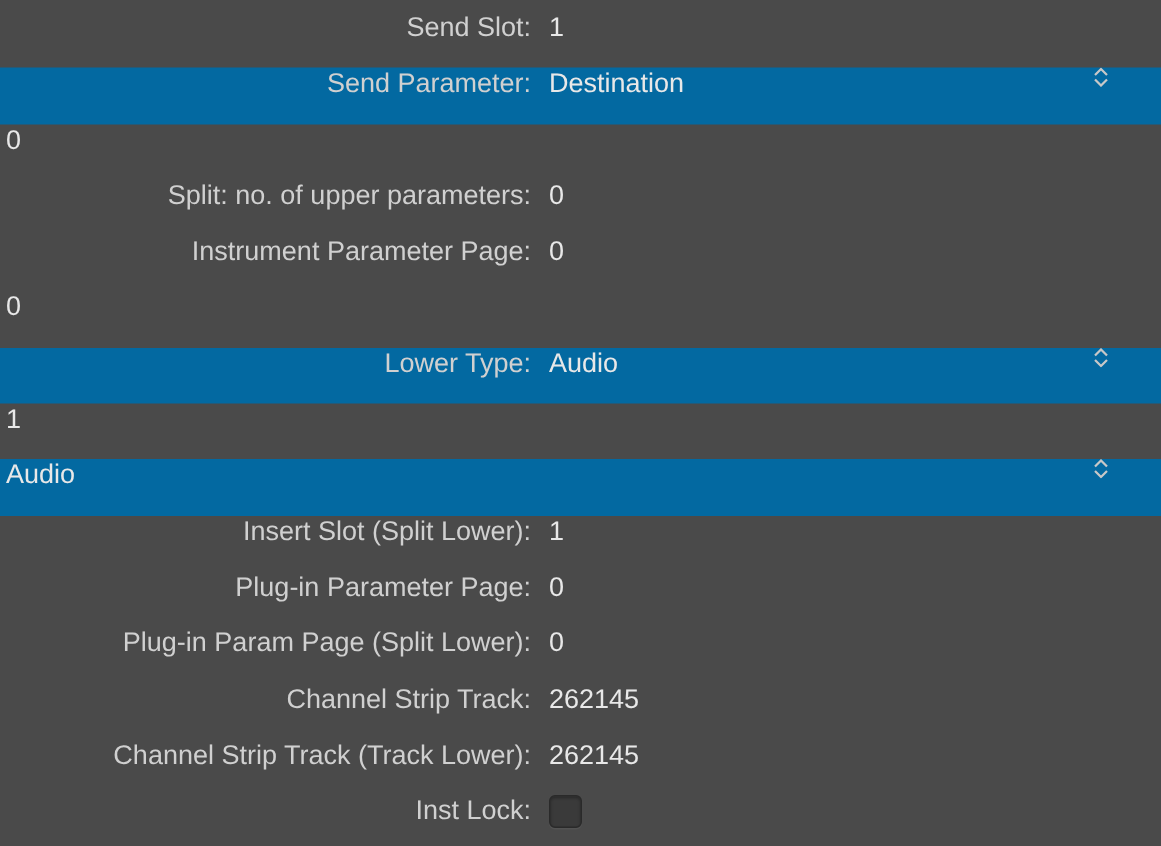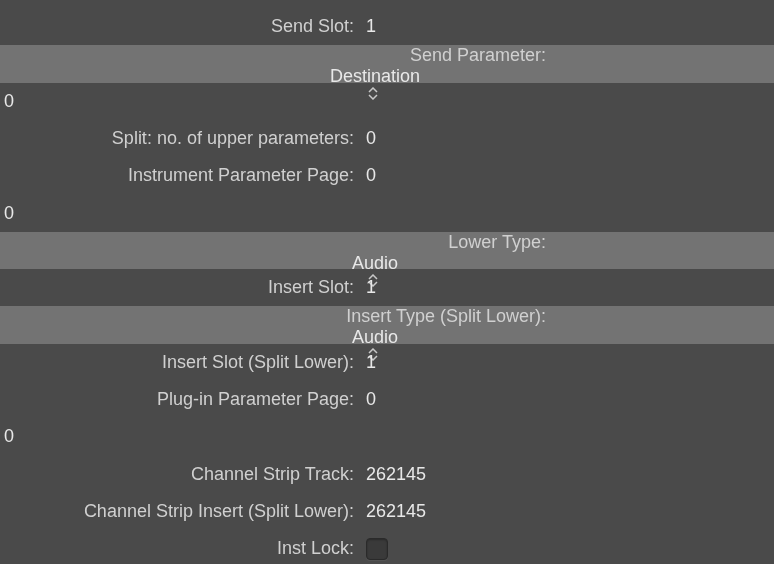--- a/index.html
+++ b/index.html
@@ -14,27 +14,26 @@
       font-family: -apple-system, BlinkMacSystemFont, "Helvetica Neue", sans-serif;
       font-size: 18px;
       color: #d8d8d8;
       overflow: hidden;
     }
     .panel {
       padding-top: 8px;
     }
     .row {
       display: flex;
-      align-items: center;
+      align-items: flex-start;
       height: 37.3px;
       padding: 0 28px 0 0;
     }
     .row.dropdown-row {
-      background: #737373;
-      flex-direction: column;
+      background: #0369a1;
     }
     .label {
       width: 362px;
       text-align: right;
       padding-right: 8px;
       color: #d0d0d0;
       font-weight: 400;
     }
     .value {
       flex: 1;
@@ -111,26 +110,24 @@
       <svg width="10" height="6" viewBox="0 0 10 6">
           <path d="M1 5 L5 1 L9 5" stroke="#c8c8c8" stroke-width="1.5" fill="none"></path>
         </svg>
       <svg width="10" height="6" viewBox="0 0 10 6">
           <path d="M1 1 L5 5 L9 1" stroke="#c8c8c8" stroke-width="1.5" fill="none"></path>
         </svg>
     </div>
   </div>
 
   <div class="row">
-    <div class="label">Insert Slot:</div>
     <div class="value">1</div>
   </div>
 
   <div class="row dropdown-row">
-    <div class="label">Insert Type (Split Lower):</div>
     <div class="value">Audio</div>
     <div class="chevrons">
       <svg width="10" height="6" viewBox="0 0 10 6">
           <path d="M1 5 L5 1 L9 5" stroke="#c8c8c8" stroke-width="1.5" fill="none"></path>
         </svg>
       <svg width="10" height="6" viewBox="0 0 10 6">
           <path d="M1 1 L5 5 L9 1" stroke="#c8c8c8" stroke-width="1.5" fill="none"></path>
         </svg>
     </div>
   </div>
@@ -139,30 +136,31 @@
     <div class="label">Insert Slot (Split Lower):</div>
     <div class="value">1</div>
   </div>
 
   <div class="row">
     <div class="label">Plug-in Parameter Page:</div>
     <div class="value">0</div>
   </div>
 
   <div class="row">
+    <div class="label">Plug-in Param Page (Split Lower):</div>
     <div class="value">0</div>
   </div>
 
   <div class="row">
     <div class="label">Channel Strip Track:</div>
     <div class="value">262145</div>
   </div>
 
   <div class="row">
-    <div class="label">Channel Strip Insert (Split Lower):</div>
+    <div class="label">Channel Strip Track (Track Lower):</div>
     <div class="value">262145</div>
   </div>
 
   <div class="row">
     <div class="label">Inst Lock:</div>
     <div class="checkbox"></div>
   </div>
 
 </div>
 

